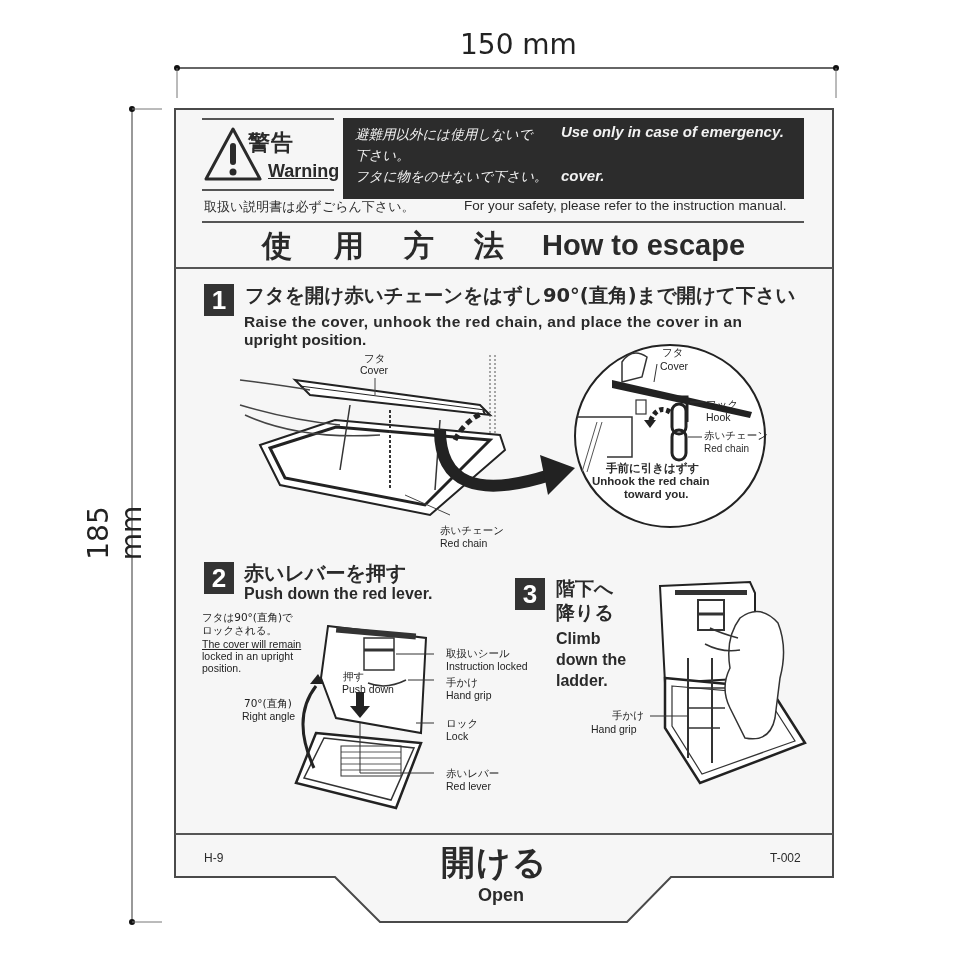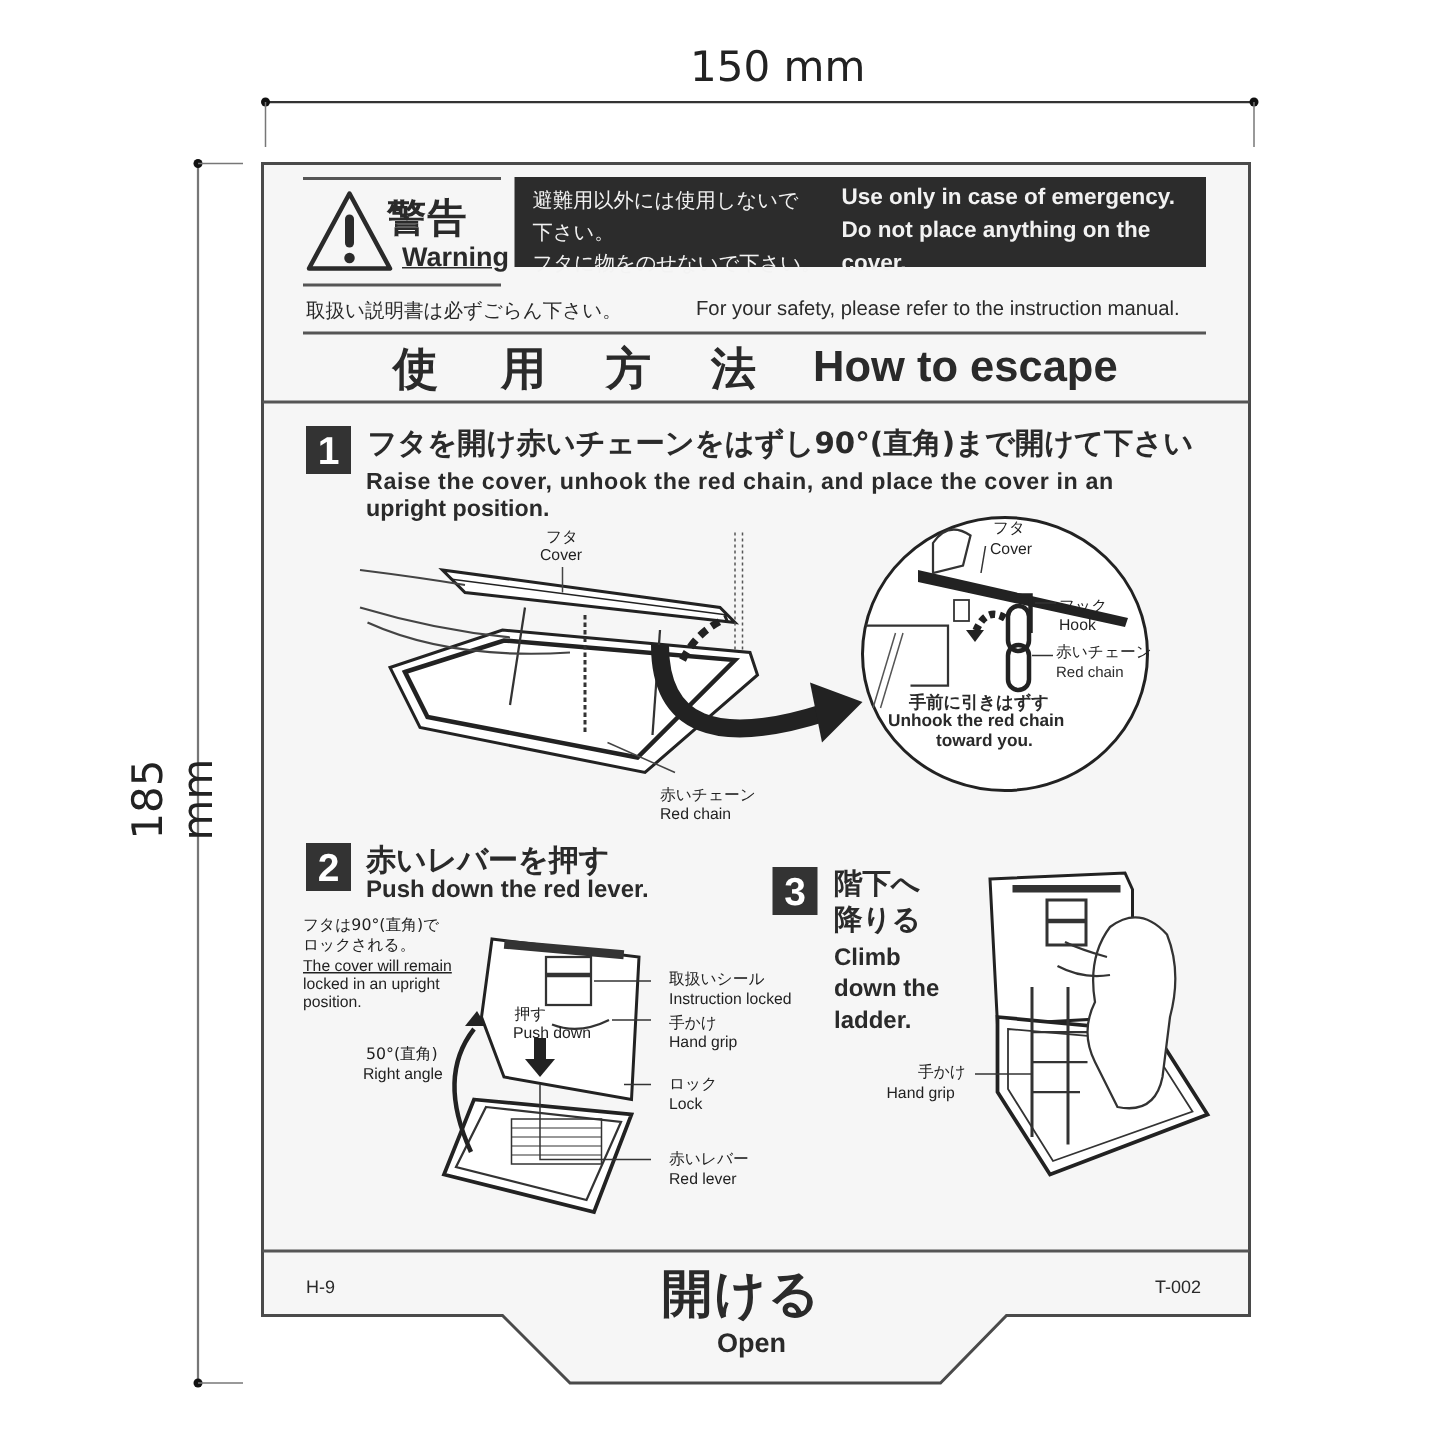--- a/index.html
+++ b/index.html
@@ -42,29 +42,28 @@
   <polygon points="175,109 833,109 833,877 671,877 627,922 380,922 335,877 175,877" fill="#f6f6f6" stroke="#4a4a4a" stroke-width="2"></polygon>
 </svg>
 
 <div class="rule" style="left:202px; top:118px; width:132px;"></div>
 <div class="rule" style="left:202px; top:189px; width:132px;"></div>
 <svg style="left:203px; top:126px;" width="60" height="56">
   <polygon points="30,3 57,53 3,53" fill="none" stroke="#2a2a2a" stroke-width="3" stroke-linejoin="round"></polygon>
   <rect x="27" y="17" width="6" height="22" rx="3" fill="#2a2a2a"></rect>
   <circle cx="30" cy="46" r="3.5" fill="#2a2a2a"></circle>
 </svg>
-<div class="abs jp bold" style="left:258px; top:128px; font-size:26px; letter-spacing:1px;">警告</div>
+<div class="abs jp bold" style="left:248px; top:128px; font-size:22px; letter-spacing:1px;">警告</div>
 <div class="abs bold" style="left:268px; top:161px; font-size:18px;text-decoration:underline;">Warning</div>
 
-<div class="abs warn-box" style="left:343px; top:118px; width:461px; height:60px;">
+<div class="abs warn-box" style="left:343px; top:118px; width:461px; height:81px;font-style:italic;">
   <div class="abs warn-jp" style="left:12px; top:6px;">避難用以外には使用しないで</div>
   <div class="abs warn-jp" style="left:12px; top:27px;">下さい。</div>
   <div class="abs warn-en" style="left:218px; top:3px;">Use only in case of emergency.</div>
   <div class="abs warn-jp" style="left:12px; top:48px;">フタに物をのせないで下さい。</div>
-  <div class="abs warn-en" style="left:218px; top:25px;">Do not place anything on the</div>
   <div class="abs warn-en" style="left:218px; top:47px;">cover.</div>
 </div>
 
 <div class="abs jp" style="left:204px; top:198px; font-size:13px;">取扱い説明書は必ずごらん下さい。</div>
 <div class="abs" style="left:464px; top:198px; font-size:13.5px;">For your safety, please refer to the instruction manual.</div>
 
 <div class="rule" style="left:202px; top:221px; width:602px;"></div>
 <div class="abs jp bold" style="left:262px; top:226px; font-size:30px;">使</div>
 <div class="abs jp bold" style="left:334px; top:226px; font-size:30px;">用</div>
 <div class="abs jp bold" style="left:404px; top:226px; font-size:30px;">方</div>
@@ -146,21 +145,21 @@
 
 <div class="abs step-num" style="left:204px; top:562px; width:30px; height:32px; font-size:26px; line-height:32px;">2</div>
 <div class="abs jp bold" style="left:244px; top:560px; font-size:20px;">赤いレバーを押す</div>
 <div class="abs bold" style="left:244px; top:585px; font-size:16px;">Push down the red lever.</div>
 
 <div class="abs jp callout" style="left:202px; top:611px;">フタは90°(直角)で</div>
 <div class="abs jp callout" style="left:202px; top:624px;">ロックされる。</div>
 <div class="abs callout" style="left:202px; top:638px;text-decoration:underline;">The cover will remain</div>
 <div class="abs callout" style="left:202px; top:650px;">locked in an upright</div>
 <div class="abs callout" style="left:202px; top:662px;">position.</div>
-<div class="abs jp callout" style="left:244px; top:697px;">50°(直角)</div>
+<div class="abs jp callout" style="left:244px; top:697px;">70°(直角)</div>
 <div class="abs callout" style="left:242px; top:710px;">Right angle</div>
 
 <svg style="left:286px; top:618px;" width="150" height="200">
 
   <path d="M42,8 L140,20 L135,115 L50,100 L35,60 Z" fill="#fff" stroke="#222" stroke-width="2"></path>
   <rect x="50" y="12" width="80" height="6" fill="#333" transform="rotate(5 90 15)"></rect>
   <rect x="78" y="20" width="30" height="32" fill="none" stroke="#333" stroke-width="1.5"></rect>
   <line x1="78" y1="32" x2="108" y2="32" stroke="#333" stroke-width="3"></line>
 
   <path d="M82,65 Q100,72 120,62" fill="none" stroke="#333" stroke-width="1.5"></path>

